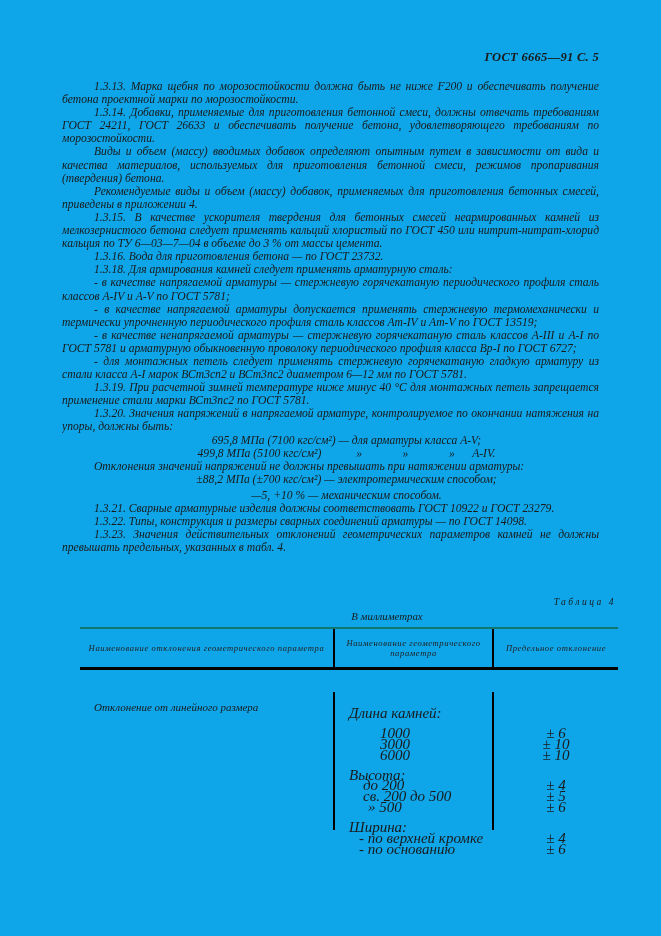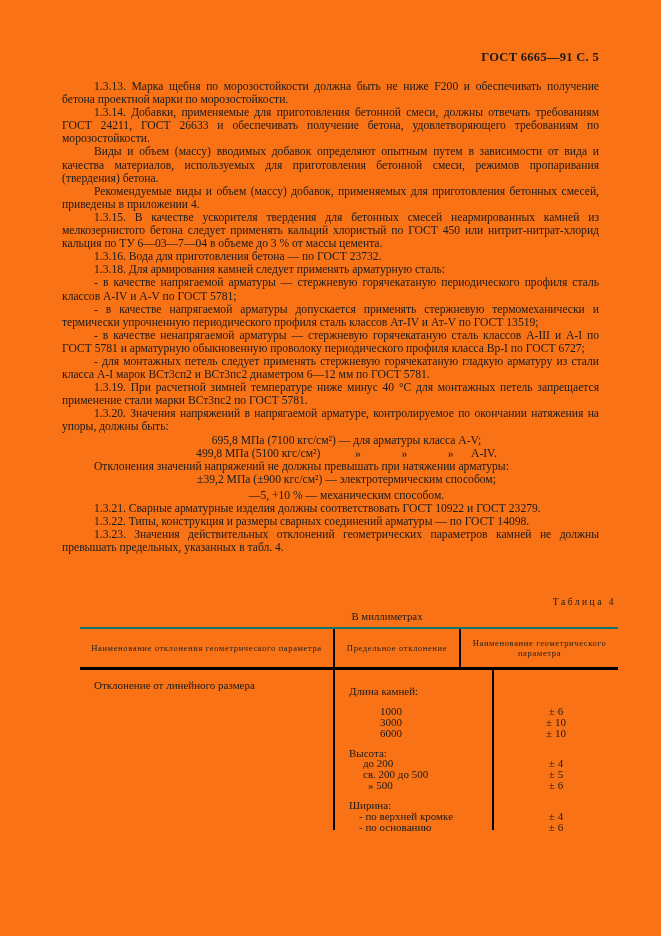--- a/index.html
+++ b/index.html
@@ -4,24 +4,25 @@
 <style>
   html, body {
     margin: 0;
     padding: 0;
     background: #ffffff;
   }
   .page {
     position: relative;
     width: 661px;
     height: 936px;
-    background: #f97316;
+    background: #0ea5e9;
     color: #1a1a1a;
     font-family: "Liberation Serif", "DejaVu Serif", serif;
     overflow: hidden;
+    font-style: italic;
   }
   .page-header {
     position: absolute;
     top: 50px;
     right: 62px;
     font-size: 12.5px;
     font-weight: bold;
     letter-spacing: 0.3px;
   }
   .body-text {
@@ -85,29 +86,30 @@
   }
   .c1 { width: 253px; }
   .c2 { width: 159px; border-left: 2px solid #000; }
   .c3 { width: 126px; border-left: 2px solid #000; }
   .tbody {
     display: flex;
     height: 160px;
   }
   .td {
     box-sizing: border-box;
+    margin-top: 22px;
   }
   .td.c1 {
     padding: 9px 8px 0 14px;
     font-size: 11px;
     line-height: 12px;
   }
   .td.c2, .td.c3 {
     padding-top: 16px;
-    font-size: 11px;
+    font-size: 15px;
   }
   .td.c3 { text-align: center; }
   .ln {
     height: 10.9px;
     line-height: 10.9px;
     white-space: nowrap;
   }
   .sp { height: 9px; }
   .lab  { padding-left: 14px; }
   .num  { padding-left: 45px; }
@@ -132,36 +134,36 @@
     <p class="para">1.3.18.  Для армирования камней следует применять арматурную сталь:</p>
     <p class="para">- в качестве напрягаемой арматуры — стержневую горячекатаную периодического профиля сталь классов А-IV и А-V по ГОСТ 5781;</p>
     <p class="para">- в качестве напрягаемой арматуры допускается применять стержневую термомеханически и термически упрочненную периодического профиля сталь классов Ат-IV и Ат-V по ГОСТ 13519;</p>
     <p class="para">- в качестве ненапрягаемой арматуры — стержневую горячекатаную сталь классов А-III и А-I по ГОСТ 5781 и арматурную обыкновенную проволоку периодического профиля класса Вр-I по ГОСТ 6727;</p>
     <p class="para">- для монтажных петель следует применять стержневую горячекатаную гладкую арматуру из стали класса А-I марок ВСт3сп2 и ВСт3пс2 диаметром 6—12 мм по ГОСТ 5781.</p>
     <p class="para">1.3.19.  При расчетной зимней температуре ниже минус 40 °С для монтажных петель запрещается применение стали марки ВСт3пс2 по ГОСТ 5781.</p>
     <p class="para">1.3.20.  Значения напряжений в напрягаемой арматуре, контролируемое по окончании натяжения на упоры, должны быть:</p>
     <p class="para pre">695,8 МПа (7100 кгс/см²) — для арматуры класса А-V;</p>
     <p class="para pre">499,8 МПа (5100 кгс/см²)            »              »              »      А-IV.</p>
     <p class="para">Отклонения значений напряжений не должны превышать при натяжении арматуры:</p>
-    <p class="para pre">±39,2 МПа (±900 кгс/см²) — электротермическим способом;</p>
+    <p class="para pre">±88,2 МПа (±700 кгс/см²) — электротермическим способом;</p>
     <p class="para pre mt3">—5, +10 % — механическим способом.</p>
     <p class="para">1.3.21.  Сварные арматурные изделия должны соответствовать ГОСТ 10922 и ГОСТ 23279.</p>
     <p class="para">1.3.22.  Типы, конструкция и размеры сварных соединений арматуры — по ГОСТ 14098.</p>
     <p class="para">1.3.23.  Значения действительных отклонений геометрических параметров камней не должны превышать предельных, указанных в табл.  4.</p>
   </div>
 
   <div class="table-block">
     <div class="table-caption">Таблица 4</div>
     <div class="table-units">В миллиметрах</div>
 
     <div class="gtable">
       <div class="thead">
         <div class="th c1">Наименование отклонения геометрического параметра</div>
+        <div class="th c2">Наименование геометрического параметра</div>
         <div class="th c3">Предельное отклонение</div>
-        <div class="th c2">Наименование геометрического параметра</div>
       </div>
       <div class="tbody">
         <div class="td c1">
           <span>Отклонение от линейного размера</span>
         </div>
         <div class="td c2">
           <div class="ln lab">Длина камней:</div>
           <div class="ln sp"></div>
           <div class="ln num">1000</div>
           <div class="ln num">3000</div>

